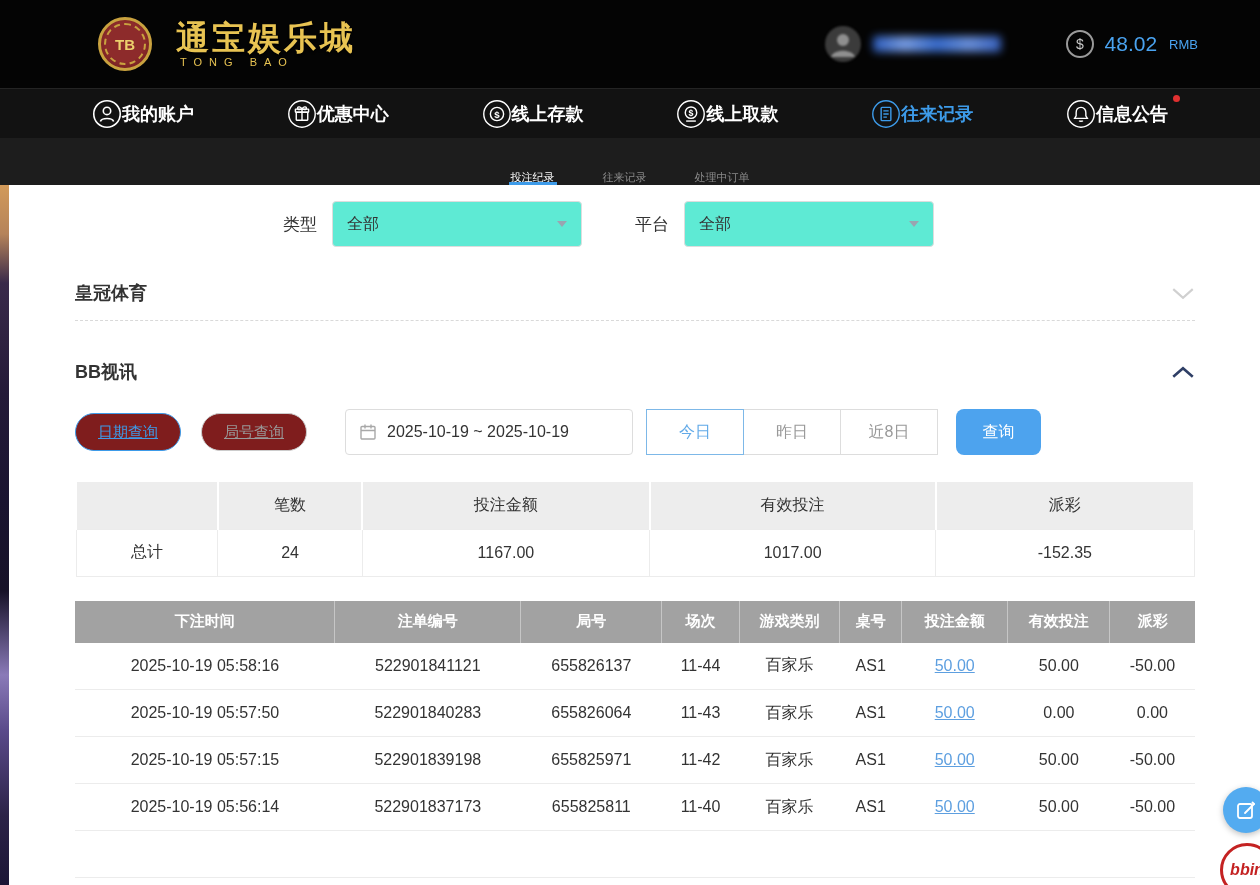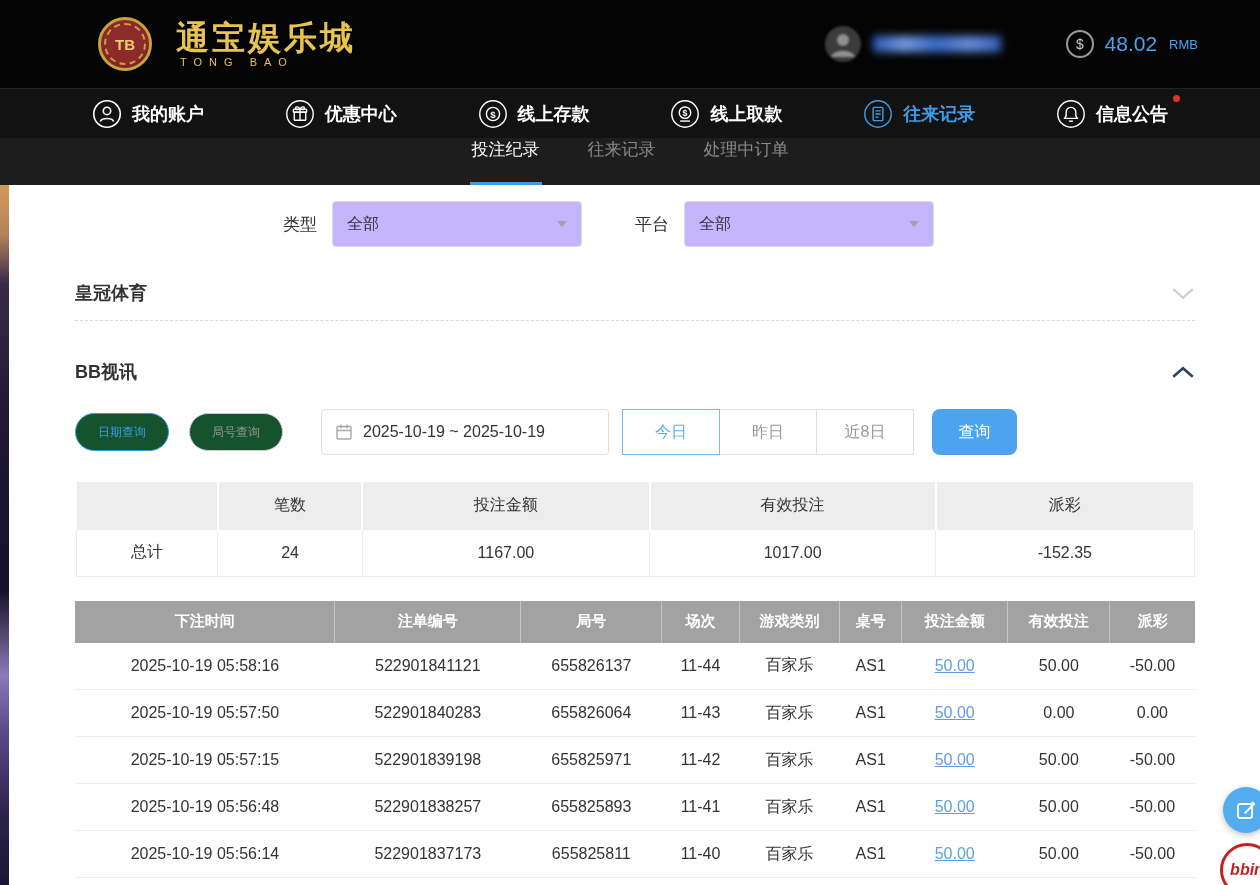--- a/index.html
+++ b/index.html
@@ -28,59 +28,59 @@
   .user-blur { width:128px; height:16px; border-radius:3px; filter:blur(4px); opacity:.95;
     background:linear-gradient(90deg,#2f62c8,#7da3ec 25%,#3a70d5 50%,#6e96e4 75%,#3a66c8); }
   .balance { display:flex; align-items:center; gap:10px; }
   .dollar-icon { width:30px; height:30px; flex:0 0 auto; }
   .balance-amount { color:#4aa3f0; font-size:21px; }
   .balance-cur { color:#4aa3f0; font-size:13px; margin-left:2px; }
 
   
   .mainnav { height:50px; background:#121212; border-top:1px solid #242424;
     display:flex; align-items:center; justify-content:space-between; padding:0 92px; }
-  .nav-item { display:flex; align-items:center; gap:10px; color:#fff; font-size:18px;
+  .nav-item { display:flex; align-items:center; color:#fff; font-size:18px;
     font-weight:600; cursor:pointer; position:relative; }
   .nav-item svg { width:30px; height:30px; display:block; }
   .nav-item.active { color:#3d9be9; }
   .badge-dot { position:absolute; top:-4px; right:-12px; width:7px; height:7px;
     border-radius:50%; background:#e03030; }
 
   
   .subnav { height:47px; background:#1d1d1d; display:flex; justify-content:center;
     align-items:stretch; gap:44px; }
-  .tab { display:flex; align-items:flex-start; color:#8a8a8a; font-size:17px; cursor:pointer;
+  .tab { display:flex; align-items:flex-end; color:#8a8a8a; font-size:11px; cursor:pointer;
     position:relative; padding:0 2px; }
   .tab.active { color:#fff; }
   .tab.active::after { content:""; position:absolute; left:0; right:0; bottom:0;
     height:3px; background:#3d9be9; }
 
   
   .content { padding:0 65px 0 75px; }
   .filters { display:flex; align-items:center; height:48px; margin-top:15px;
     padding-left:208px; }
   .filter-label { font-size:17px; color:#333; margin-right:15px; }
   .filter-label.second { margin-left:53px; }
   .select { width:250px; height:46px; border:1px solid #ddd; border-radius:4px;
     display:flex; align-items:center; padding:0 14px; position:relative; color:#333;
-    font-size:16px; cursor:pointer; background:#c4b5fd; }
+    font-size:16px; cursor:pointer; background:#5eead4; }
   .caret { position:absolute; right:14px; width:0; height:0;
     border-left:5px solid transparent; border-right:5px solid transparent;
     border-top:6px solid #9aa4b0; }
 
   .section-row { display:flex; justify-content:space-between; align-items:center;
     height:38px; margin-top:26px; cursor:pointer; }
   .section-row.bb { margin-top:32px; }
   .section-title { font-size:18px; font-weight:bold; color:#333; }
   .chev { width:24px; height:13px; display:block; }
   .divider { border-top:1px dashed #d9d9d9; margin-top:8px; }
 
   .query-bar { display:flex; align-items:center; margin-top:18px; }
-  .pill { height:38px; padding:0 22px; border-radius:19px; font-size:12px; background:#14532d;
-    display:flex; align-items:center; cursor:pointer; border:1px solid; }
+  .pill { height:38px; padding:0 22px; border-radius:19px; font-size:15px; background:#7f1d1d;
+    display:flex; align-items:center; cursor:pointer; border:1px solid;text-decoration:underline; }
   .pill.on { border-color:#3d9be9; color:#3d9be9; }
   .pill.off { border-color:#ccc; color:#999; margin-left:20px; }
   .date-input { margin-left:38px; width:288px; height:46px; border:1px solid #ddd;
     border-radius:4px; display:flex; align-items:center; gap:10px; padding:0 13px;
     font-size:16px; color:#333; cursor:pointer; background:#fff; }
   .date-input svg { width:18px; height:18px; flex:0 0 auto; }
   .btn-group { display:flex; margin-left:14px; }
   .group-btn { width:98px; height:46px; border:1px solid #ddd; background:#fff;
     font-size:16px; color:#999; display:flex; align-items:center; justify-content:center;
     cursor:pointer; margin-left:-1px; }
@@ -362,31 +362,20 @@
             <td>522901839198</td>
             <td>655825971</td>
             <td>11-42</td>
             <td>百家乐</td>
             <td>AS1</td>
             <td><span class="bet-link">50.00</span></td>
             <td>50.00</td>
             <td class="neg">-50.00</td>
           </tr>
           <tr>
-            <td>2025-10-19 05:56:48</td>
-            <td>522901838257</td>
-            <td>655825893</td>
-            <td>11-41</td>
-            <td>百家乐</td>
-            <td>AS1</td>
-            <td><span class="bet-link">50.00</span></td>
-            <td>50.00</td>
-            <td class="neg">-50.00</td>
-          </tr>
-          <tr>
             <td>2025-10-19 05:56:14</td>
             <td>522901837173</td>
             <td>655825811</td>
             <td>11-40</td>
             <td>百家乐</td>
             <td>AS1</td>
             <td><span class="bet-link">50.00</span></td>
             <td>50.00</td>
             <td class="neg">-50.00</td>
           </tr>

